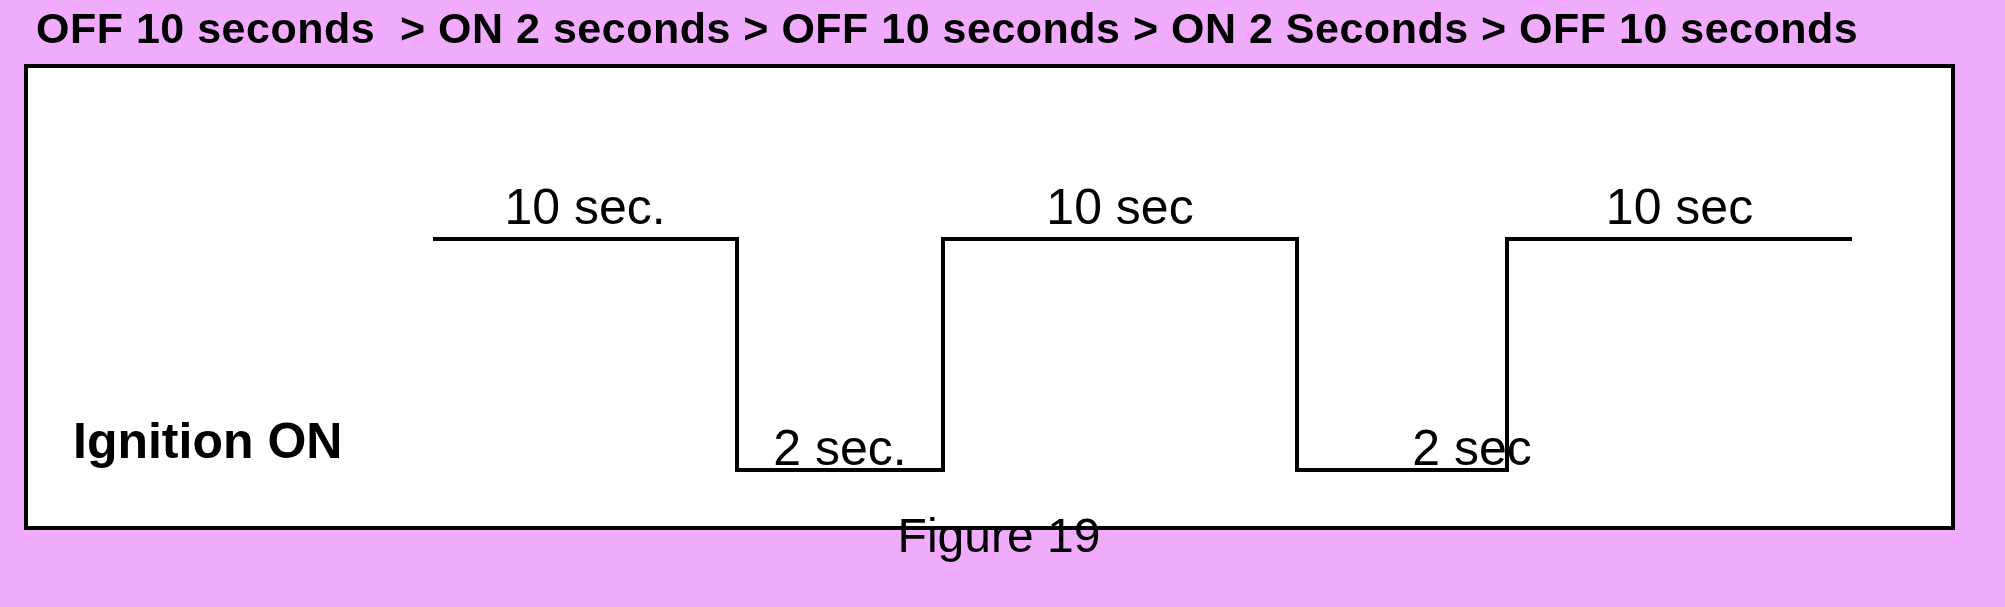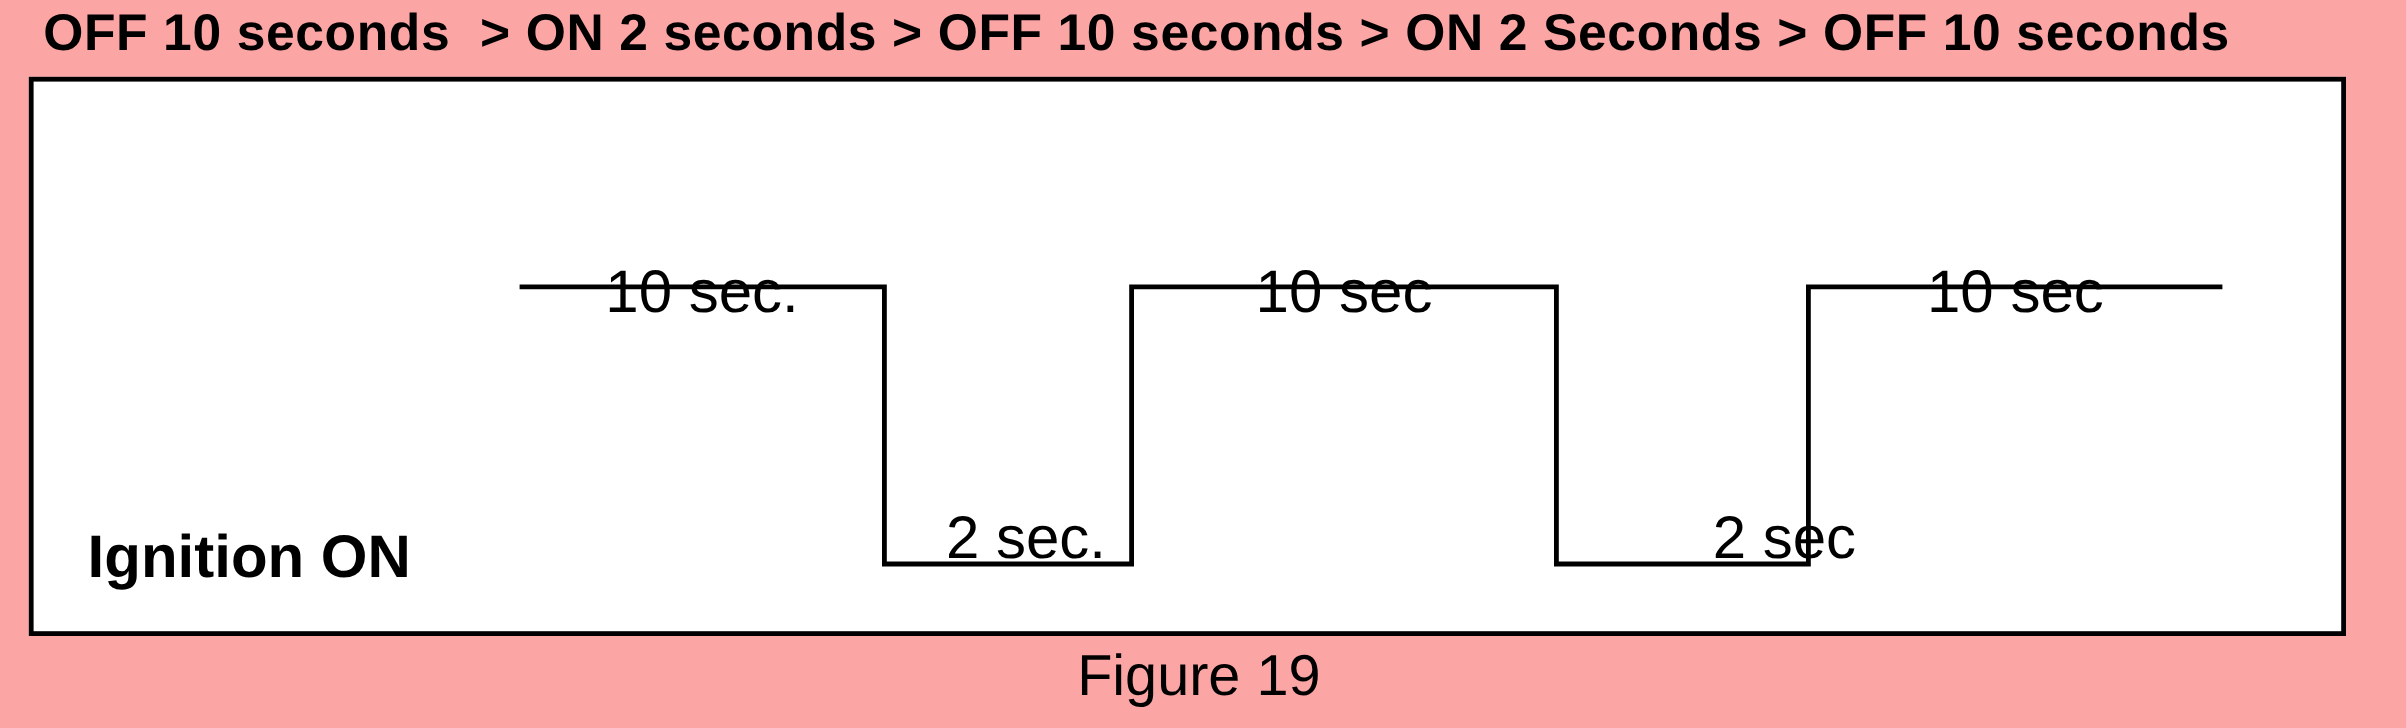--- a/index.html
+++ b/index.html
@@ -4,21 +4,21 @@
 <style>
   html, body {
     margin: 0;
     padding: 0;
     background: #ffffff;
   }
   .stage {
     position: relative;
     width: 2005px;
     height: 607px;
-    background: #fca5a5;
+    background: #f0abfc;
     font-family: "Liberation Sans", sans-serif;
     color: #000000;
     overflow: hidden;
   }
   .title {
     position: absolute;
     left: 36px;
     top: 4px;
     font-size: 43px;
     font-weight: bold;
@@ -44,35 +44,35 @@
     pointer-events: none;
   }
   .level-label {
     position: absolute;
     font-size: 50px;
     font-weight: bold;
     line-height: 1.1;
     white-space: nowrap;
   }
   .level-label.off { left: 63px;  top: 183px; }
-  .level-label.on  { left: 73px;  top: 437px; }
+  .level-label.on  { left: 73px;  top: 414px; }
   .seg-label {
     position: absolute;
     transform: translateX(-50%);
     font-size: 50px;
     font-weight: normal;
     line-height: 1.1;
     white-space: nowrap;
   }
-  .seg-label.high { top: 180px; margin-top: 36px; }
-  .seg-label.low  { top: 421px; margin-left: 15px; }
+  .seg-label.high { top: 180px; }
+  .seg-label.low  { top: 421px; }
   .caption {
     position: absolute;
     left: 999px;
-    top: 536px;
+    top: 508px;
     transform: translateX(-50%);
     font-size: 48px;
     font-weight: normal;
     white-space: nowrap;
   }
 </style>
 </head>
 <body>
 
 <div class="stage">

